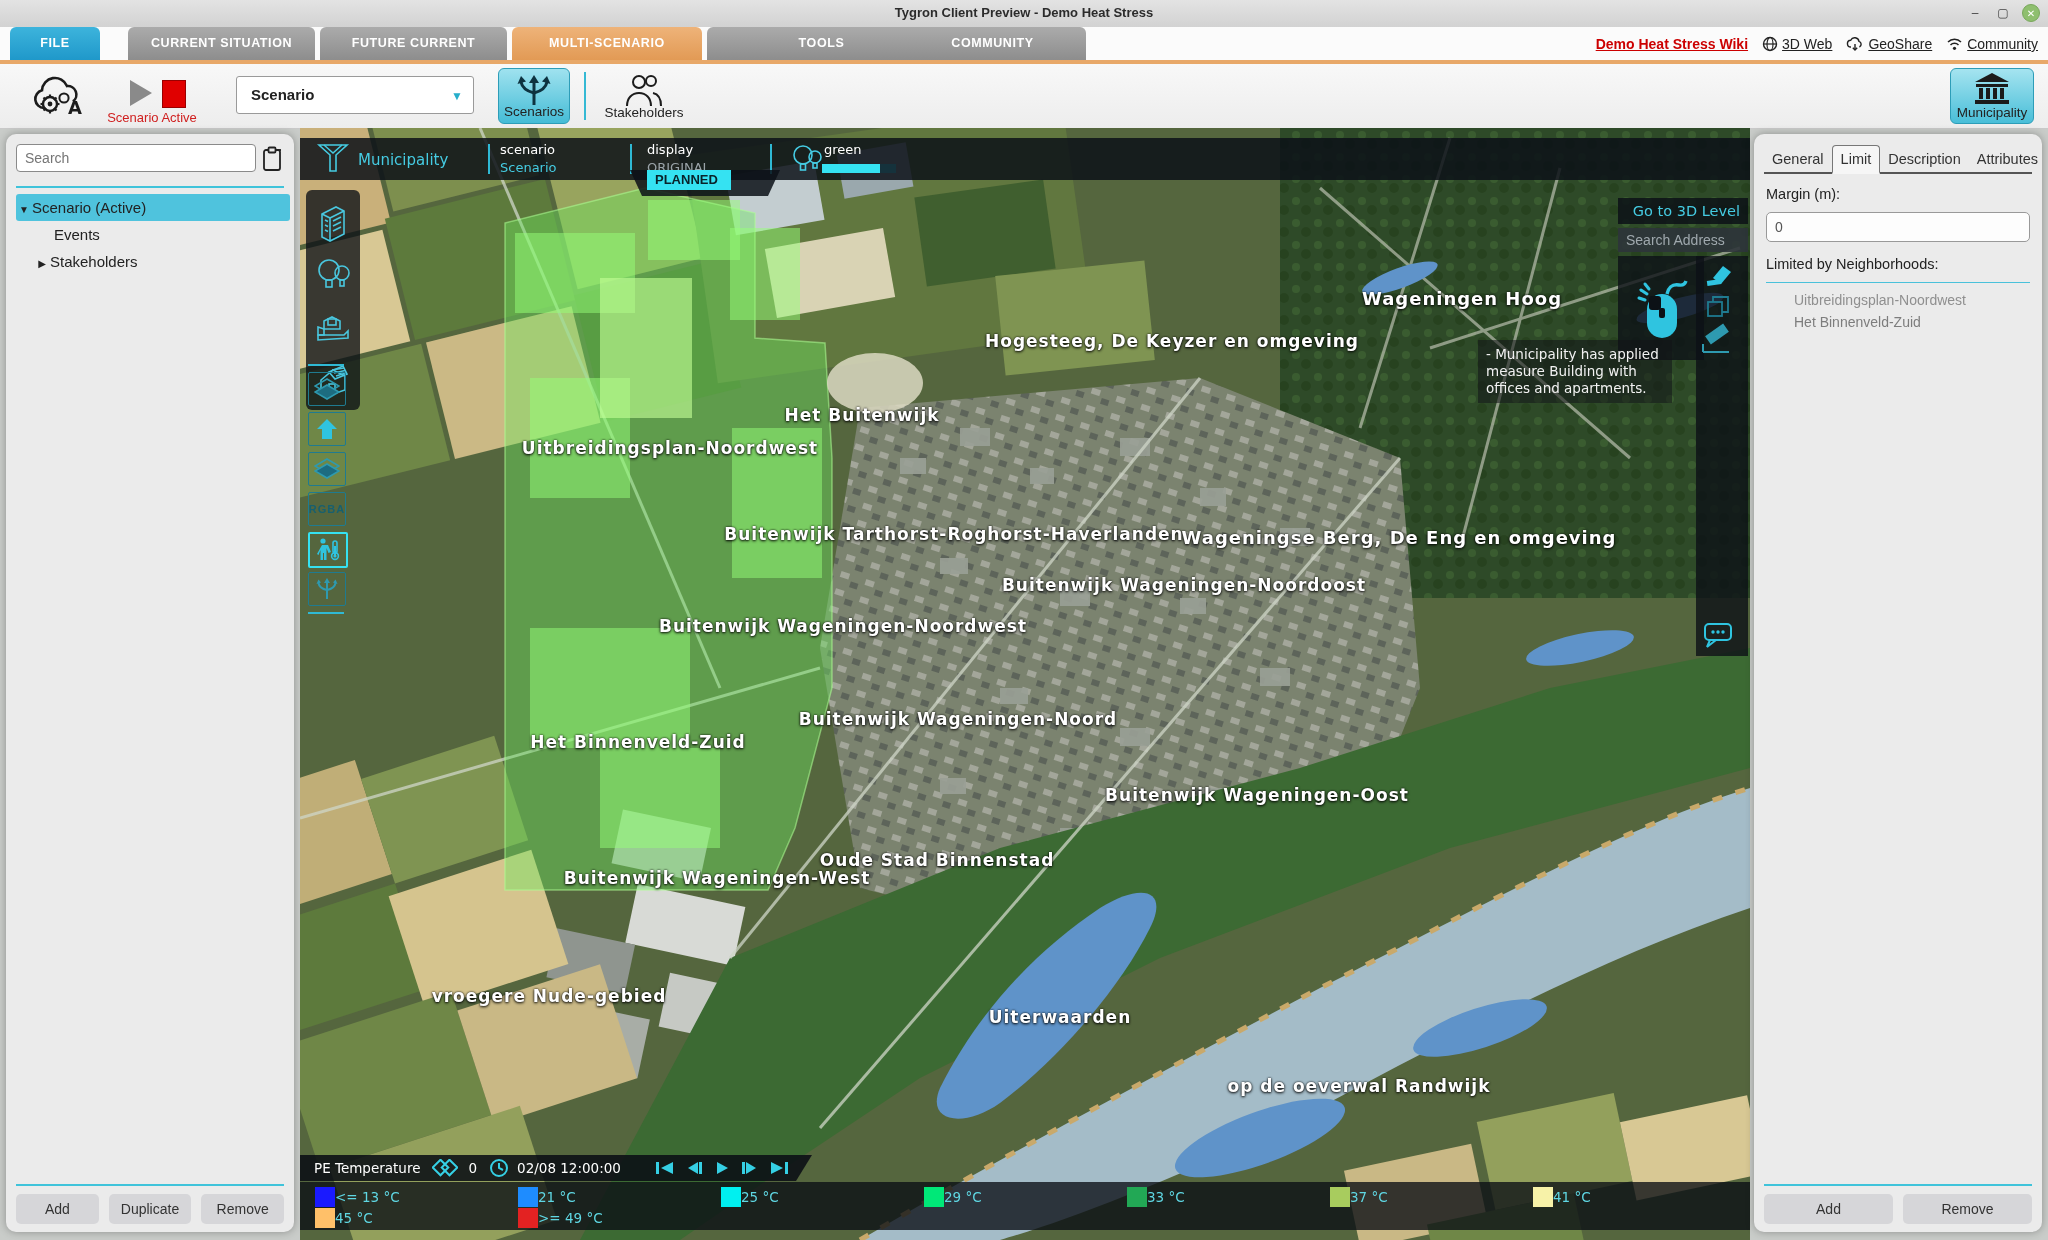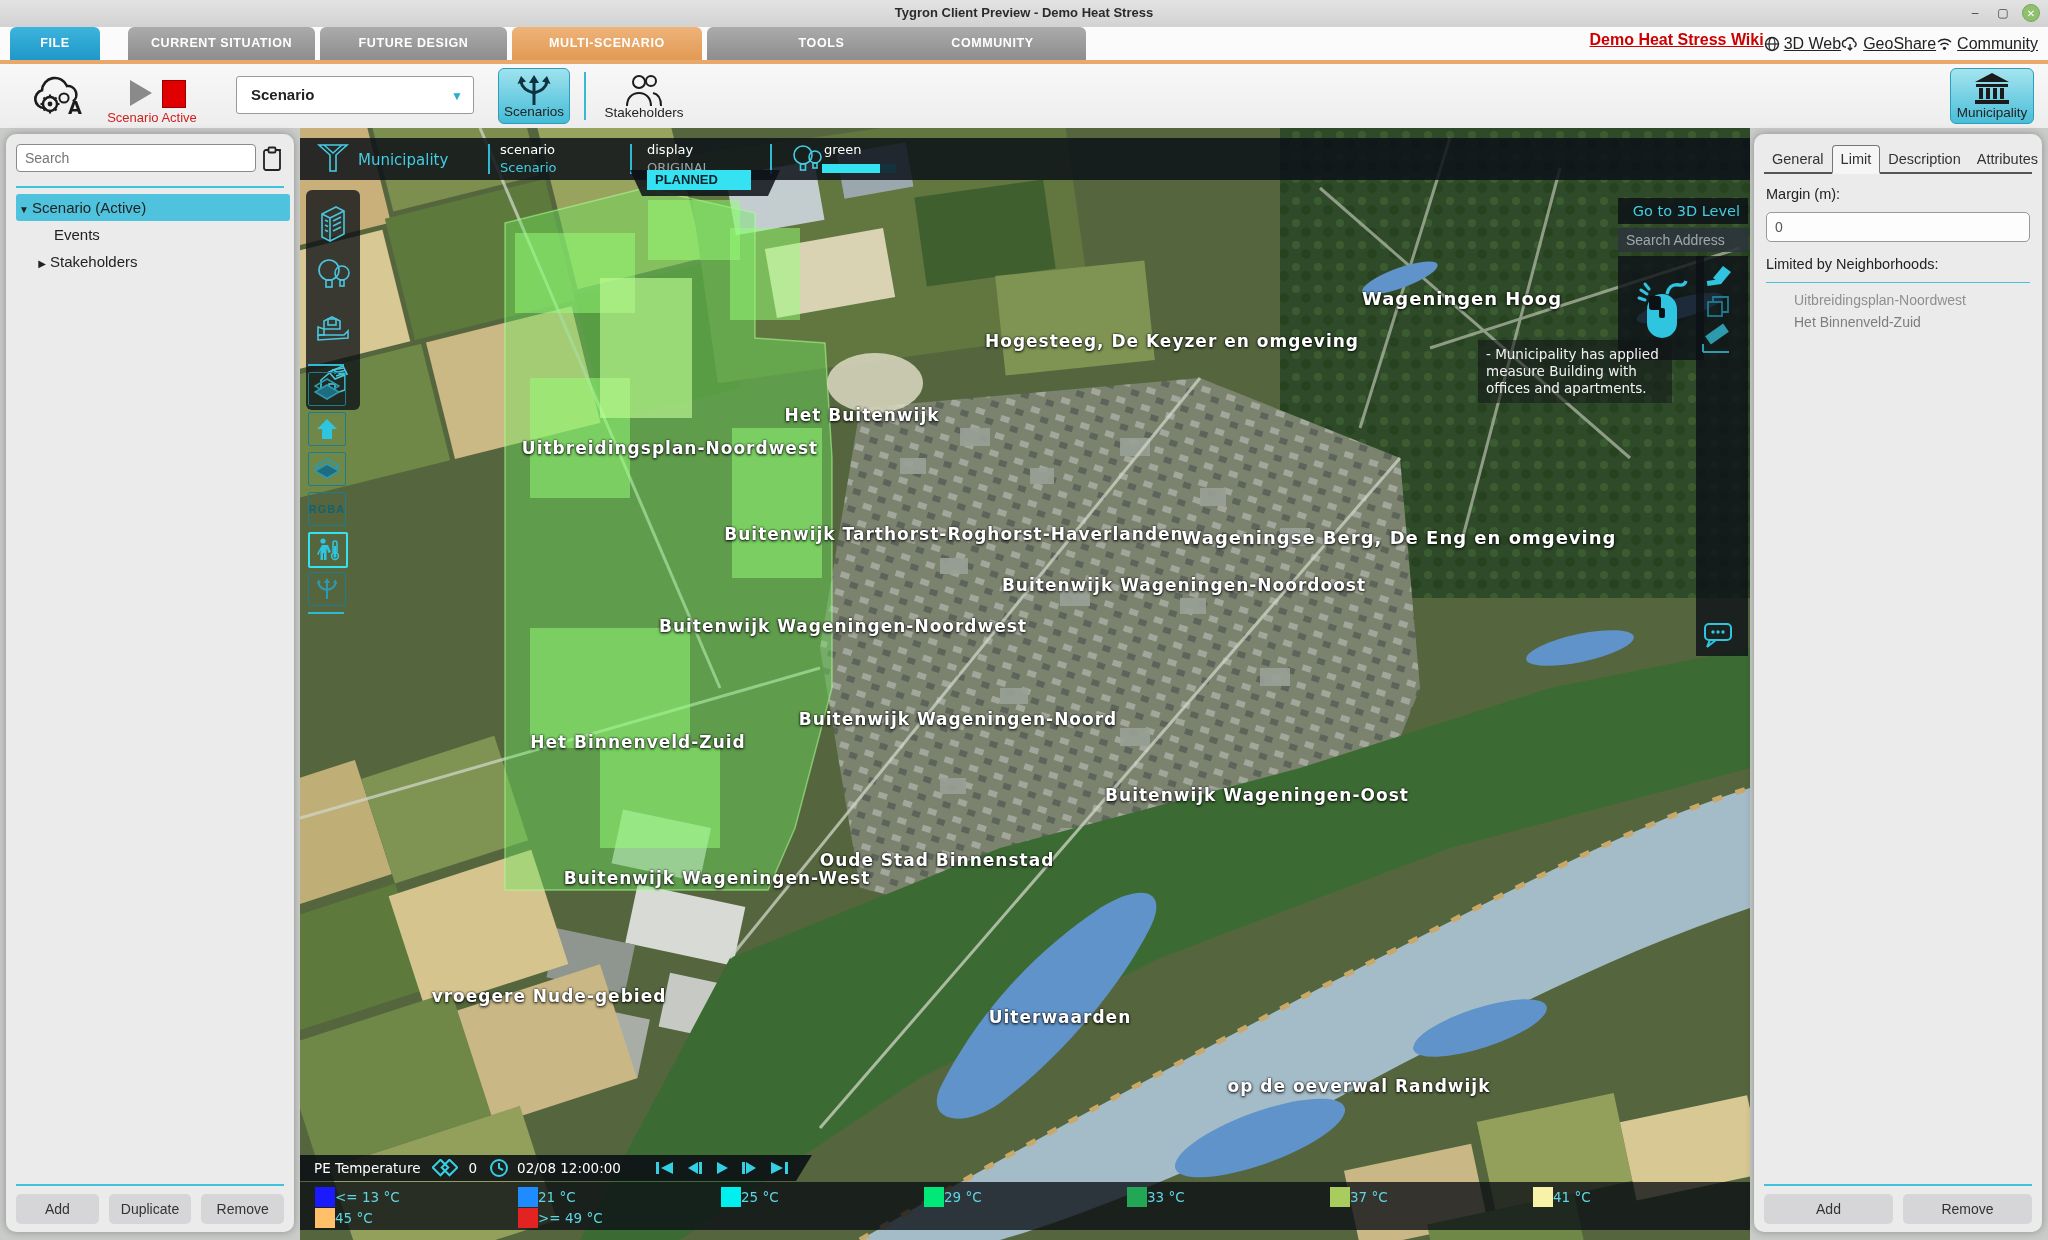--- a/index.html
+++ b/index.html
@@ -10,21 +10,21 @@
   .titlebar .title{position:absolute;left:0;right:0;top:5px;text-align:center;font-size:13px;font-weight:bold;color:#2b2b2b;}
   .winbtns{position:absolute;right:8px;top:3px;display:flex;gap:10px;align-items:center;height:20px;}
   .winbtn{width:18px;height:18px;text-align:center;line-height:18px;font-size:12px;color:#444;cursor:default;}
   .winbtn.close{background:#8fbf6f;border-radius:50%;color:#fff;font-size:10px;line-height:17px;border:1px solid #79a85c;box-sizing:border-box;}
 
   
   .tabbar{position:absolute;left:0;top:27px;width:2048px;height:42px;background:#fbfbfb;}
   .tab{position:absolute;top:0;height:33px;line-height:33px;text-align:center;color:#fff;font-size:12.5px;font-weight:bold;letter-spacing:.6px;border-radius:6px 6px 0 0;background:linear-gradient(#ababab,#8d8d8d);cursor:pointer;}
   .tab.file{left:10px;width:90px;background:linear-gradient(#3db4dc,#1f98ca);}
   .tab.active{background:linear-gradient(#eeb379,#e29a55);}
-  .toplinks{position:absolute;right:10px;top:4px;height:26px;display:flex;font-size:16px;color:#222;}
+  .toplinks{position:absolute;right:10px;top:4px;height:26px;display:flex;align-items:center;gap:14px;font-size:14px;color:#222;}
   .toplinks .wiki{color:#cc0000;font-weight:bold;text-decoration:underline;cursor:pointer;}
   .toplinks .lnk{display:flex;align-items:center;gap:4px;text-decoration:underline;cursor:pointer;}
   .orangestrip{position:absolute;left:0;top:60px;width:2048px;height:4px;background:#e8a869;}
 
   
   .toolbar{position:absolute;left:0;top:64px;width:2048px;height:64px;background:linear-gradient(#f8f8f8,#ededed);border-bottom:1px solid #c9c9c9;}
   .logo{position:absolute;left:28px;top:6px;}
   .playtri{position:absolute;left:130px;top:16px;width:0;height:0;border-left:22px solid #8a8a8a;border-top:13px solid transparent;border-bottom:13px solid transparent;cursor:pointer;}
   .stopsq{position:absolute;left:162px;top:16px;width:22px;height:26px;background:#e00000;border:1px solid #990000;cursor:pointer;}
   .scenactive{position:absolute;left:92px;top:46px;width:120px;text-align:center;font-size:13px;color:#d02020;}
@@ -60,21 +60,21 @@
   .map{position:absolute;left:300px;top:128px;width:1450px;height:1112px;overflow:hidden;background:#4c5d3a;}
   .map svg.bg{position:absolute;left:0;top:0;width:100%;height:100%;}
   .maplabel{position:absolute;transform:translate(-50%,-50%);white-space:nowrap;color:#fff;font-family:"DejaVu Sans",sans-serif;font-weight:bold;font-size:17px;letter-spacing:1px;text-shadow:0 1px 3px rgba(0,0,0,.95),0 0 2px rgba(0,0,0,.8);}
 
   
   .maptop{position:absolute;left:0;top:10px;width:1450px;height:42px;background:rgba(12,17,24,.85);color:#fff;}
   .mt-div{position:absolute;top:6px;width:2px;height:30px;background:#2fb9d4;}
   .mt-cyan{color:#45cbe2;}
   .mt-gray{color:#9aa3a8;}
   .mt-sm{font-size:13px;font-family:"DejaVu Sans",sans-serif;}
-  .planned-chip{position:absolute;left:347px;top:42px;width:104px;height:20px;background:#35e2f2;color:#09232a;font-weight:bold;font-size:13px;line-height:20px;padding-left:8px;box-sizing:border-box;}
+  .planned-chip{position:absolute;left:347px;top:42px;width:84px;height:20px;background:#35e2f2;color:#09232a;font-weight:bold;font-size:13px;line-height:20px;padding-left:8px;box-sizing:border-box;}
   .planned-bk{position:absolute;left:330px;top:42px;width:150px;height:26px;background:rgba(12,17,24,.85);clip-path:polygon(0 0,100% 0,92% 100%,8% 100%);}
   .greenbar{position:absolute;left:522px;top:26px;width:74px;height:9px;background:#15323c;}
   .greenbar .fill{height:9px;background:#35e2f2;}
 
   
   .mtools-left{position:absolute;left:6px;top:62px;width:54px;background:rgba(12,16,22,.78);border-radius:6px;padding:6px 0;}
   .mtools-left .ic{width:54px;height:52px;display:flex;align-items:center;justify-content:center;cursor:pointer;}
 
   
   .goto3d{position:absolute;left:1318px;top:70px;width:130px;height:26px;background:rgba(12,16,22,.85);color:#45cbe2;font-size:14.5px;line-height:26px;text-align:right;padding-right:8px;box-sizing:border-box;font-family:"DejaVu Sans",sans-serif;cursor:pointer;}
@@ -122,21 +122,21 @@
     <div class="winbtns">
       <div class="winbtn">–</div>
       <div class="winbtn">▢</div>
       <div class="winbtn close">✕</div>
     </div>
   </div>
 
   <div class="tabbar">
     <div class="tab file" style="left:10px;width:90px;">FILE</div>
     <div class="tab" style="left:128px;width:187px;">CURRENT SITUATION</div>
-    <div class="tab" style="left:320px;width:187px;">FUTURE DESIGN</div>
+    <div class="tab" style="left:320px;width:187px;">FUTURE CURRENT</div>
     <div class="tab active" style="left:512px;width:190px;">MULTI-SCENARIO</div>
     <div class="tab" style="left:707px;width:187px;padding-left:21px;">TOOLS</div>
     <div class="tab" style="left:899px;width:187px;">COMMUNITY</div>
     <div class="toplinks">
       <span class="wiki">Demo Heat Stress Wiki</span>
       <span class="lnk">
         <svg width="16" height="16" viewBox="0 0 16 16">
             <circle cx="8" cy="8" r="6.5" fill="none" stroke="#222" stroke-width="1.4"></circle>
             <ellipse cx="8" cy="8" rx="3" ry="6.5" fill="none" stroke="#222" stroke-width="1.2"></ellipse>
             <line x1="1.5" y1="8" x2="14.5" y2="8" stroke="#222" stroke-width="1.2"></line>

